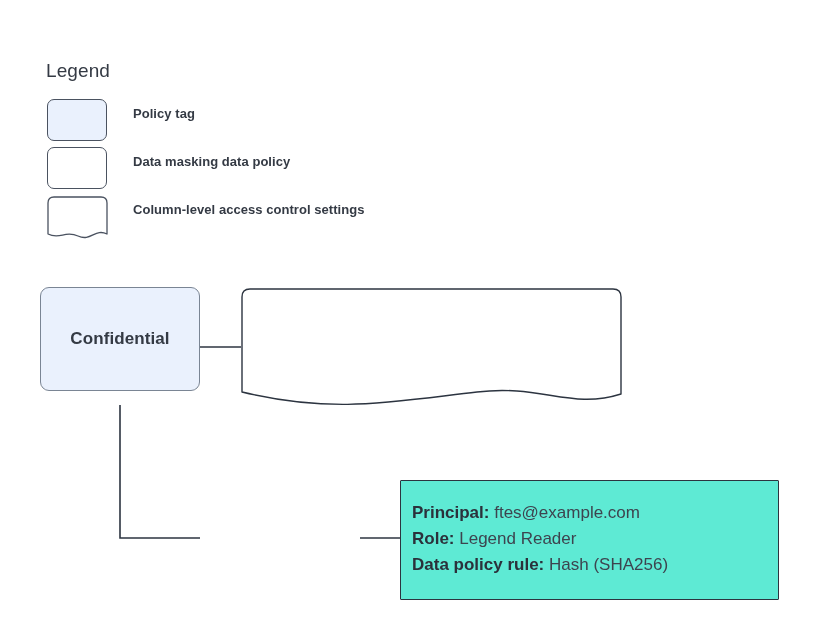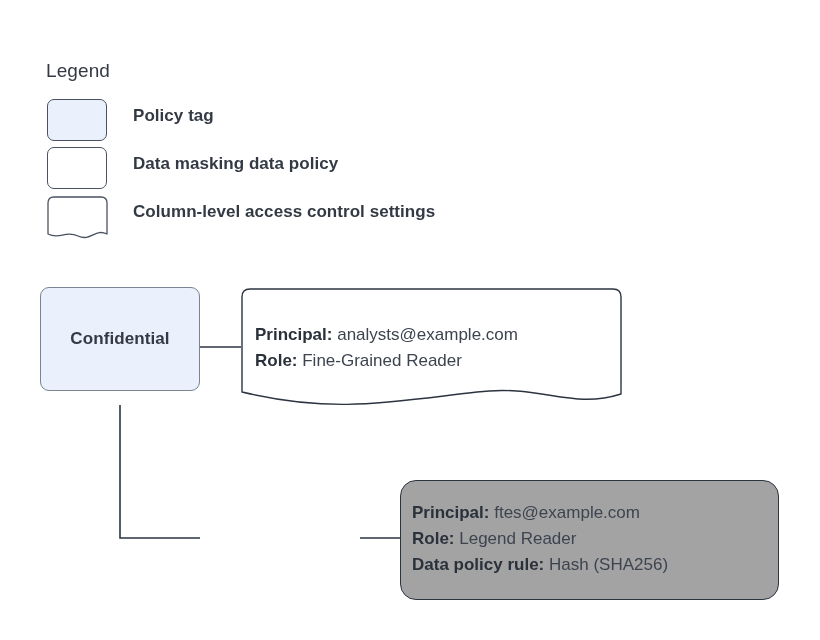--- a/index.html
+++ b/index.html
@@ -32,21 +32,21 @@
     left: 46px;
     top: 60px;
     font-size: 19px;
     font-weight: normal;
     color: #343a44;
     letter-spacing: 0.1px;
   }
   .legend-row { position: absolute; }
   .legend-label {
     position: absolute;
-    font-size: 17px;
+    font-size: 13px;
     font-weight: bold;
     color: #343a44;
     white-space: nowrap;
     letter-spacing: 0.05px;
   }
   .swatch-plain {
     position: absolute;
     box-sizing: border-box;
     width: 60px;
     height: 42px;
@@ -78,23 +78,23 @@
     font-size: 17px;
     font-weight: bold;
     color: #343a44;
     letter-spacing: 0.1px;
   }
 
   
   .callout-plain {
     position: absolute;
     box-sizing: border-box;
-    background: #a3a3a3;
+    background: #5eead4;
     border: 1.3px solid #2c3440;
-    border-radius: 16px;
+    border-radius: 1px;
   }
   .callout-wave {
     position: absolute;
   }
   .callout-wave svg {
     position: absolute;
     left: 0;
     top: 0;
     overflow: visible;
   }
@@ -153,30 +153,20 @@
   </div>
 
 
   <div class="callout-wave" style="left:241px; top:288px; width:382px; height:122px;">
     <svg width="382" height="122" viewBox="0 0 382 122" xmlns="http://www.w3.org/2000/svg">
       <path d="M 9 1 L 372 1 Q 380 1 380 9 L 380 106
                C 330 122 300 96 236 104
                C 150 114 92 126 1 104
                L 1 9 Q 1 1 9 1 Z" fill="#ffffff" stroke="#2c3440" stroke-width="1.4" stroke-linejoin="round"></path>
     </svg>
-    <div class="callout-text" style="left:14px; top:34px;">
-      <div>
-        <span class="k">Principal:</span>
-        <span>analysts@example.com</span>
-      </div>
-      <div>
-        <span class="k">Role:</span>
-        <span>Fine-Grained Reader</span>
-      </div>
-    </div>
   </div>
 
   <div class="callout-plain" style="left:400px; top:480px; width:379px; height:120px;">
     <div class="callout-text" style="left:11px; top:19px;">
       <div>
         <span class="k">Principal:</span>
         <span>ftes@example.com</span>
       </div>
       <div>
         <span class="k">Role:</span>

